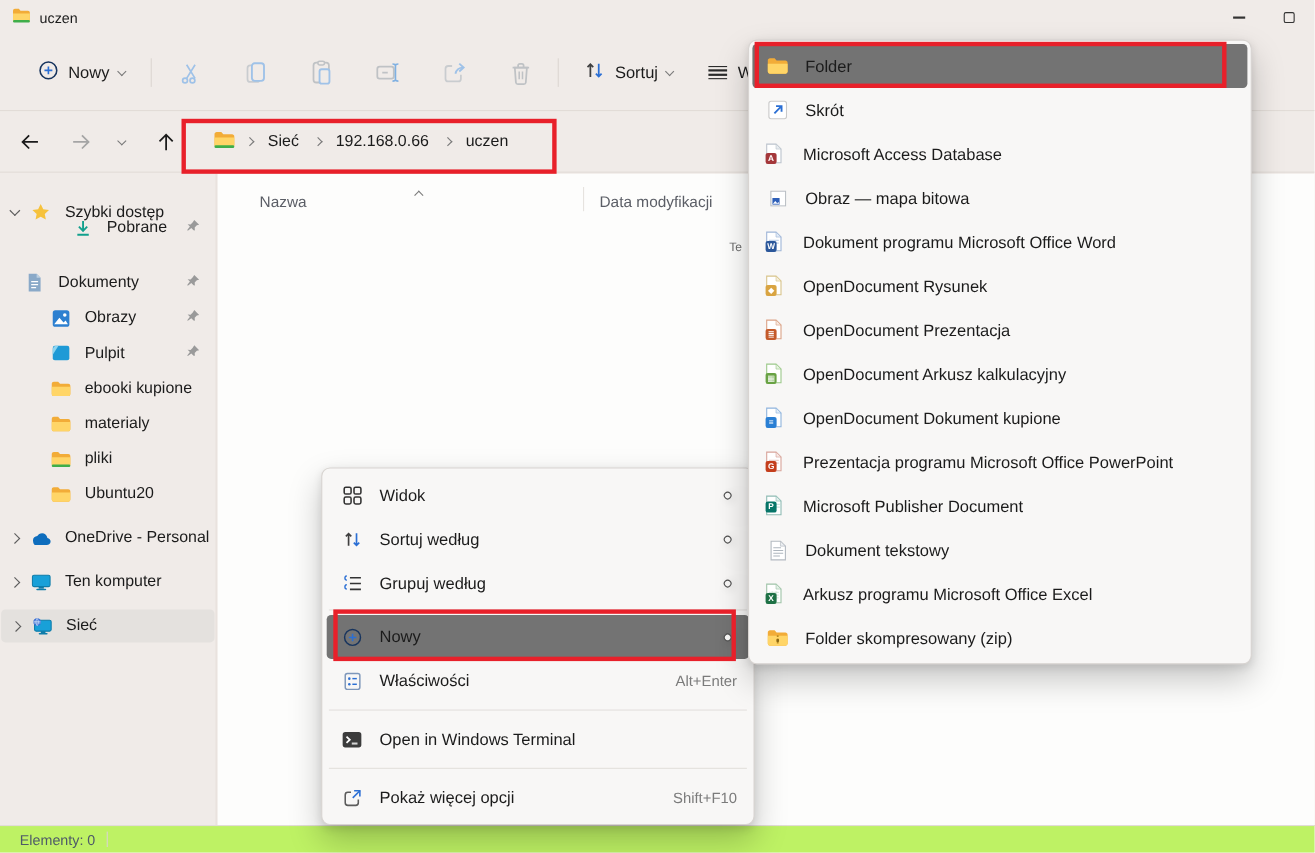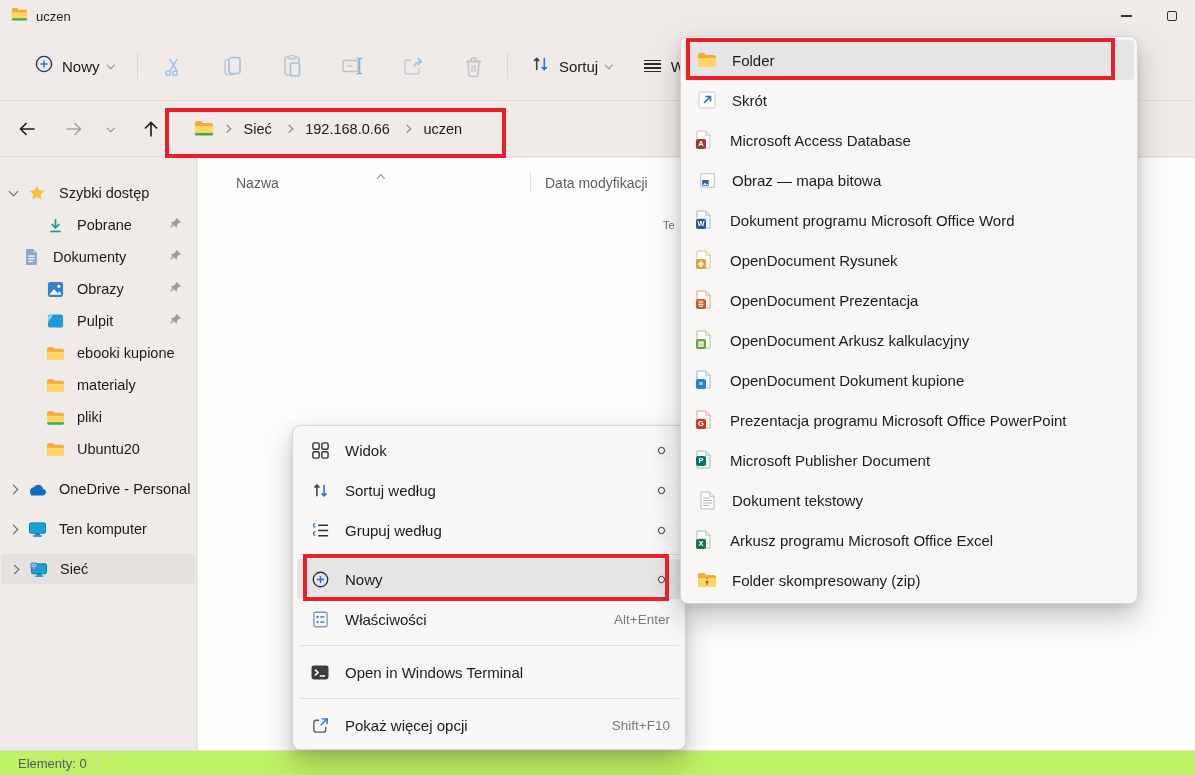--- a/index.html
+++ b/index.html
@@ -65,21 +65,21 @@
 
   
   .menu { background:#f8f7f6; border:1px solid #d8d4d1; border-radius:8px;
           box-shadow:0 14px 30px rgba(0,0,0,.22), 0 3px 8px rgba(0,0,0,.10); }
   .ctx { position:absolute; left:292px; top:425px; width:394px; padding:4px; z-index:10; }
   .sub { position:absolute; left:680px; top:36px; width:458px; padding:3px; z-index:20; }
   .mi { display:flex; align-items:center; height:40px; padding:0 10px 0 12px; border-radius:4px; font-size:15px; gap:0; }
   .mi .mic { width:22px; display:flex; justify-content:center; align-items:center; }
   .mi .mlbl { margin-left:14px; white-space:nowrap; }
   .mi .shortcut { margin-left:auto; font-size:13.5px; color:#7b7b7b; margin-right:1px; }
-  .mi.hover { background:#e5e5e5; }
+  .mi.hover { background:#737373; }
   .msep { height:1px; background:#e3e0dd; margin:4px 2px; }
   .msep.wide { margin:6px 2px; }
 
   
   .anno { position:absolute; border:4px solid #e8202a; z-index:40; }
 
   
   .fic { position:relative; width:20px; height:20px; display:inline-block; }
   .fic svg { position:absolute; left:0; top:0; }
   .fbadge { position:absolute; left:0; bottom:1px; width:10px; height:10px; border-radius:2px;
@@ -220,21 +220,21 @@
         <span class="chev d"></span>
       </span>
     <span class="sb-ic">
       <svg width="18" height="18" viewBox="0 0 20 20">
           <path d="M10 1.6l2.6 5.3 5.8.7-4.3 4 1.1 5.7L10 14.5l-5.2 2.8 1.1-5.7-4.3-4 5.8-.7z" fill="#f6c23c"></path>
         </svg>
     </span>
     <span class="lbl">Szybki dostęp</span>
   </div>
 
-  <div class="sbi" style="top:52px; padding-left:44px">
+  <div class="sbi" style="top:34px; padding-left:64px">
     <span class="sb-ic">
       <svg width="17" height="17" viewBox="0 0 18 18" fill="none">
           <path d="M9 2v9M5 7.5L9 11.5 13 7.5" stroke="#12a08d" stroke-width="1.8"></path>
           <path d="M3.5 15.3h11" stroke="#12a08d" stroke-width="1.8"></path>
         </svg>
     </span>
     <span class="lbl">Pobrane</span>
     <span class="pin">
       <svg width="13" height="13" viewBox="0 0 14 14">
           <path d="M8.2 1l4.8 4.8-2.3.5-2.1 2.1.2 2.9-1.3-.2-2.2-2.2-3.4 2.6-.6-.6L3.9 7.5 1.7 5.3l2.9.2 2.1-2.1z" fill="#9a9a9a"></path>

